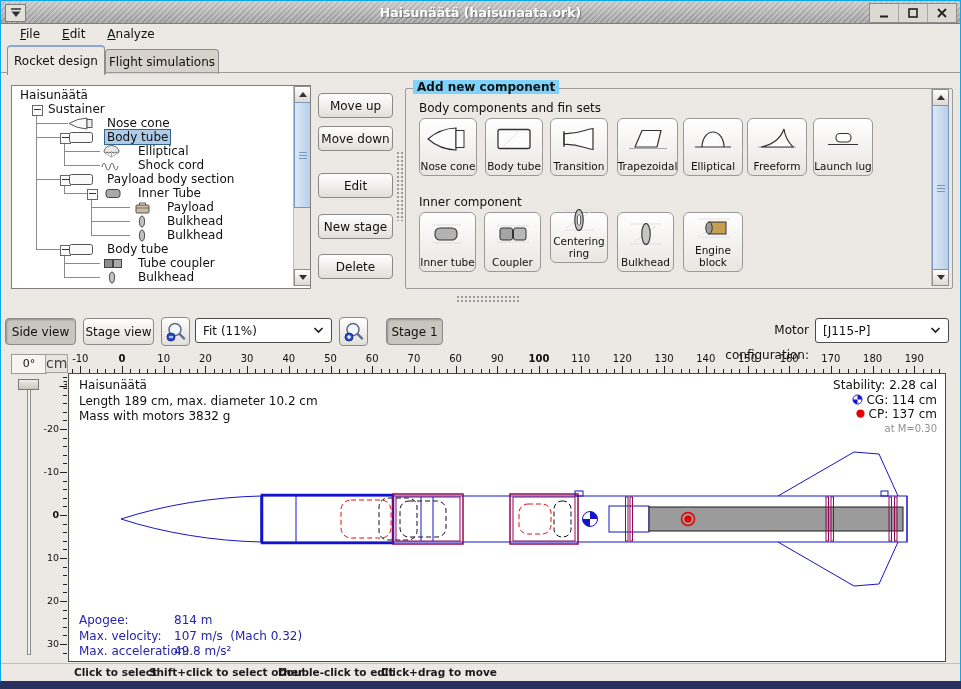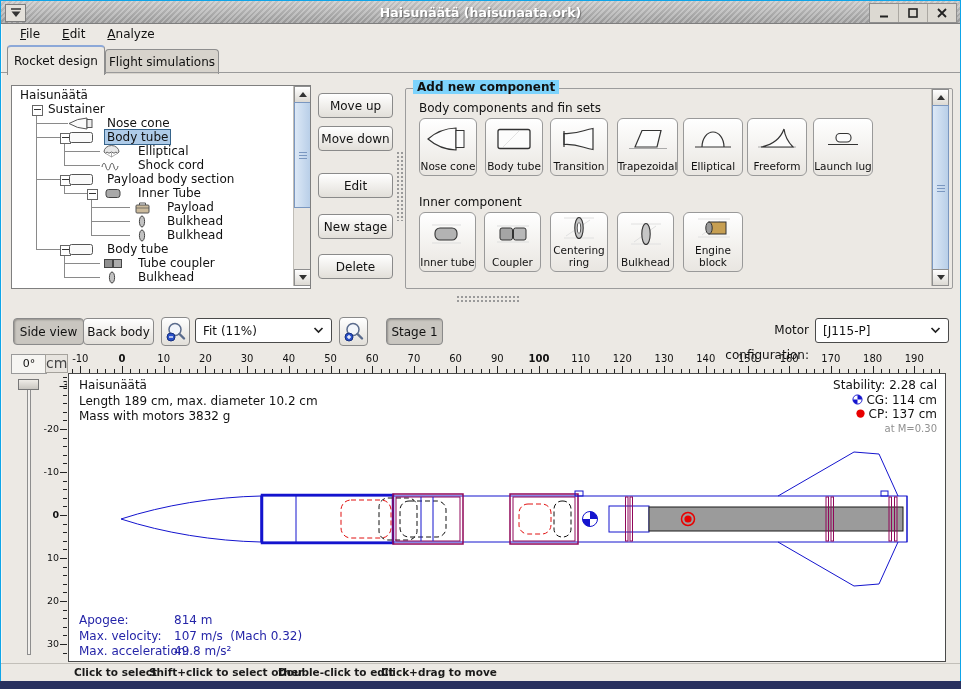--- a/index.html
+++ b/index.html
@@ -311,21 +311,21 @@
       <div class="comp" style="left: 483px; top: 211px; width: 57px; height: 60px; box-sizing: border-box;">
         <div class="cicon">
           <svg width="46" height="30" viewBox="0 0 46 30">
             <path d="M7,7 H39 M7,23 H39" stroke="#DDD"></path>
             <rect x="10" y="9" width="12.5" height="12" rx="2" fill="#A5A5A5" stroke="#333"></rect>
             <rect x="23.5" y="9" width="12.5" height="12" rx="2" fill="#B8B8B8" stroke="#333"></rect>
           </svg>
         </div>
         <div class="clabel">Coupler</div>
       </div>
-      <div class="comp" style="left: 549px; top: 211px; width: 58px; height: 60px; box-sizing: border-box;">
+      <div class="comp" style="left: 549px; top: 211px; width: 58px; height: 51px; box-sizing: border-box;">
         <div class="cicon">
           <svg width="46" height="30" viewBox="0 0 46 30">
             <path d="M8,5 H38 M8,25 H38 M10,23 L34,7" stroke="#E0E0E0"></path>
             <ellipse cx="23" cy="15" rx="4.2" ry="10.5" fill="#C6C6C6" stroke="#333" stroke-width="1.1"></ellipse>
             <ellipse cx="23" cy="15" rx="1.8" ry="5.5" fill="#FFF" stroke="#555"></ellipse>
           </svg>
         </div>
         <div class="clabel">Centering ring</div>
       </div>
       <div class="comp" style="left: 616px; top: 211px; width: 57px; height: 60px; box-sizing: border-box;">
@@ -355,22 +355,22 @@
     <div class="sb-thumb" style="top:16px;height:164px;">
         <div class="sb-grip"></div>
       </div>
     <div class="sb-btn" style="bottom:0;">
         <div class="tri-down"></div>
       </div>
   </div>
 
   <div class="grip" style="left:455px;top:294px;width:64px;height:7px;"></div>
 
-  <div class="btn pressed" style="left:12px;top:317px;width:69px;height:25px;">Side view</div>
-  <div class="btn" style="left:82px;top:317px;width:69px;height:25px;">Back body</div>
+  <div class="btn pressed" style="left:4px;top:317px;width:69px;height:25px;">Side view</div>
+  <div class="btn" style="left:82px;top:317px;width:69px;height:25px;">Stage view</div>
   <div class="btn" style="left:160px;top:316px;width:27px;height:27px;">
     <svg width="22" height="22" viewBox="0 0 22 22">
         <circle cx="10" cy="8.5" r="6" fill="#F2F5FA" stroke="#5A6B8C" stroke-width="1.5"></circle>
         <line x1="14.5" y1="13" x2="19" y2="17.5" stroke="#5A6B8C" stroke-width="2.4" stroke-linecap="round"></line>
         <circle cx="6" cy="16" r="4" fill="#2A50C8" stroke="#16307E"></circle>
         <line x1="4" y1="16" x2="8" y2="16" stroke="#FFF" stroke-width="1.3"></line>
       </svg>
   </div>
   <div class="combo" style="left:194px;top:317px;width:137px;height:25px;box-sizing:border-box;">
     <span>Fit (11%)</span>

